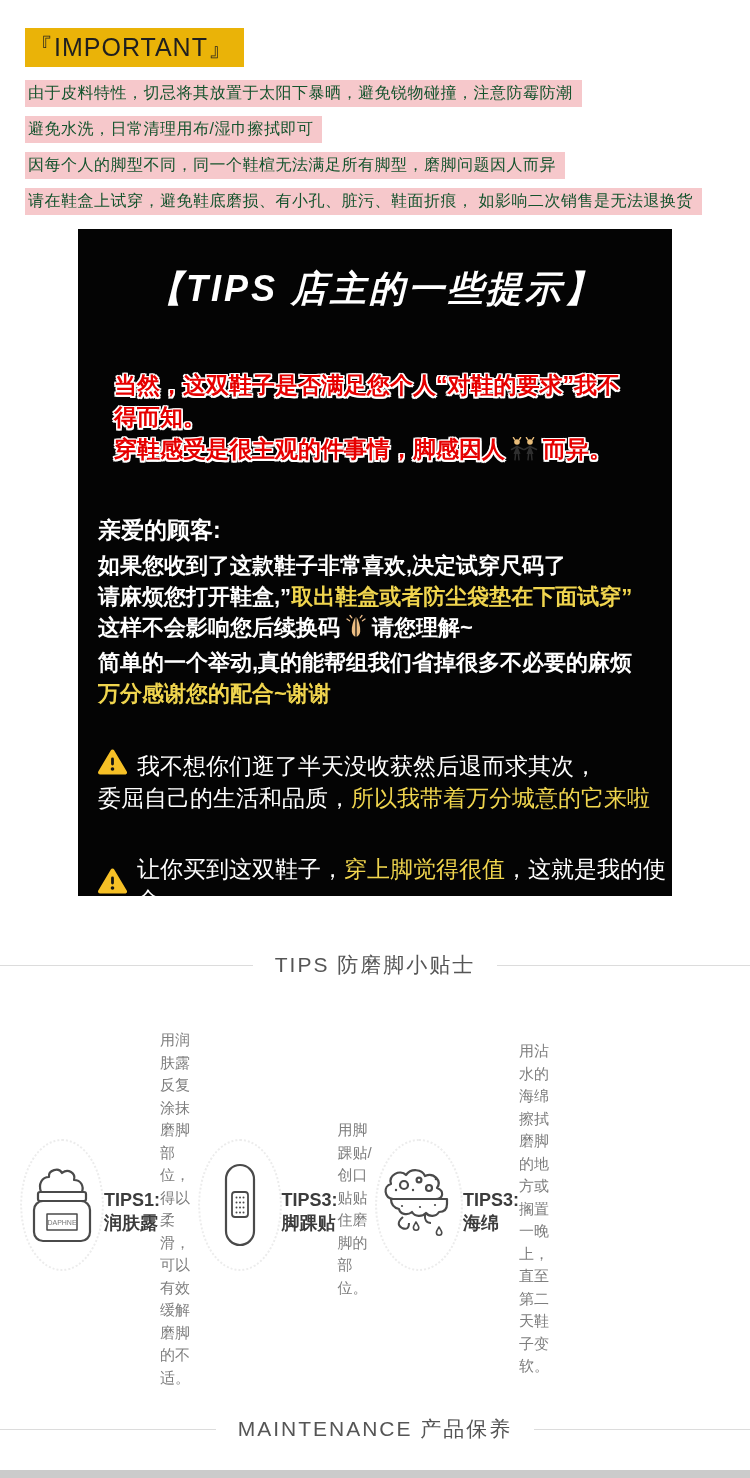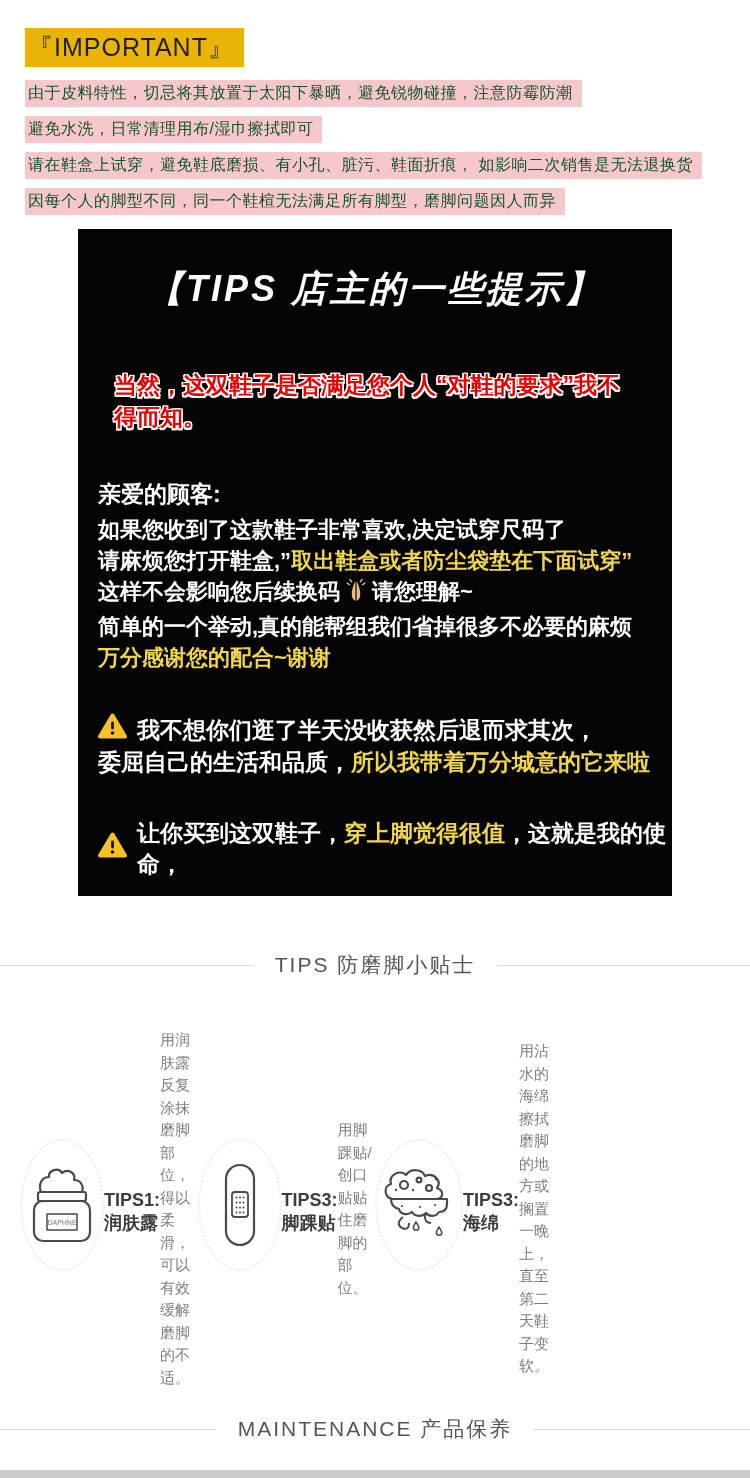--- a/index.html
+++ b/index.html
@@ -34,21 +34,21 @@
   .red-block {
     margin:55px 30px 0 36px; font-size:23px; font-weight:bold; line-height:32px;
     color:#e60000;
     text-shadow:-1.5px -1.5px 0 #fff, 1.5px -1.5px 0 #fff, -1.5px 1.5px 0 #fff,
                  1.5px 1.5px 0 #fff, 0 -1.5px 0 #fff, 0 1.5px 0 #fff,
                 -1.5px 0 0 #fff, 1.5px 0 0 #fff;
   }
   .greeting { margin:46px 0 0 20px; font-size:23px; font-weight:bold; }
   .body-lines { margin:4px 0 0 20px; font-size:22px; font-weight:bold; line-height:31px; }
   .yellow { color:#f0d54e; }
-  .warn-block { margin:40px 0 0 20px; font-size:23px; font-weight:bold; line-height:31px; }
+  .warn-block { margin:40px 0 0 20px; font-size:23px; font-weight:normal; line-height:31px; }
   .warn-row { display:flex; align-items:center; gap:10px; }
   .emoji { display:inline-block; vertical-align:-4px; margin:0 4px; }
 
   
   .sec-header { display:flex; align-items:center; color:#555; }
   .sec-header .hline { flex:1; height:1px; background:#dcdcdc; }
   .sec-header .htxt { margin:0 22px; font-size:21px; letter-spacing:2px; color:#555; white-space:nowrap; }
   .tips-header { margin-top:55px; }
   .maint-header { margin-top:26px; }
 
@@ -72,29 +72,47 @@
 
   .footer-bar { position:absolute; bottom:0; left:0; width:100%; height:8px; background:#cbcbcb; }
 </style>
 </head>
 <body>
 
 <div class="top-section">
   <div class="imp-heading">『IMPORTANT』</div>
   <div class="imp-line-wrap"><span class="imp-line">由于皮料特性，切忌将其放置于太阳下暴晒，避免锐物碰撞，注意防霉防潮</span></div>
   <div class="imp-line-wrap"><span class="imp-line">避免水洗，日常清理用布/湿巾擦拭即可</span></div>
+  <div class="imp-line-wrap"><span class="imp-line">因每个人的脚型不同，同一个鞋楦无法满足所有脚型，磨脚问题因人而异</span></div>
   <div class="imp-line-wrap"><span class="imp-line">请在鞋盒上试穿，避免鞋底磨损、有小孔、脏污、鞋面折痕， 如影响二次销售是无法退换货</span></div>
-  <div class="imp-line-wrap"><span class="imp-line">因每个人的脚型不同，同一个鞋楦无法满足所有脚型，磨脚问题因人而异</span></div>
 </div>
 
 <div class="notice">
   <div class="notice-title">【TIPS 店主的一些提示】</div>
 
   <div class="red-block">
     <div>当然，这双鞋子是否满足您个人“对鞋的要求”我不得而知。</div>
+    <div>
+      <span>穿鞋感受是很主观的件事情，脚感因人</span><span class="emoji"><svg width="30" height="24" viewBox="0 0 30 24">
+        <g stroke="#e9bd7a" stroke-width="1.4" stroke-linecap="round">
+          <path d="M5.7,2.6 L4.4,0.6 M10.3,2.6 L11.6,0.6"></path>
+          <path d="M18.7,2.6 L17.4,0.6 M23.3,2.6 L24.6,0.6"></path>
+        </g>
+        <circle cx="8" cy="5" r="2.8" fill="#e9bd7a"></circle>
+        <circle cx="21" cy="5" r="2.8" fill="#e9bd7a"></circle>
+        <path d="M8,8 L4.5,17 h7 Z" fill="#2f2f2f"></path>
+        <path d="M21,8 L17.5,17 h7 Z" fill="#2f2f2f"></path>
+        <g stroke="#2f2f2f" stroke-width="1.5" stroke-linecap="round">
+          <path d="M8,9.5 L2.5,12.5 M8,9.5 L14.5,12.5"></path>
+          <path d="M21,9.5 L15.5,12.5 M21,9.5 L27.5,12.5"></path>
+          <path d="M6.6,17 L6,22.8 M9.4,17 L10,22.8"></path>
+          <path d="M19.6,17 L19,22.8 M22.4,17 L23,22.8"></path>
+        </g>
+      </svg></span><span>而异。</span>
+    </div>
   </div>
 
   <div class="greeting">亲爱的顾客:</div>
 
   <div class="body-lines">
     <div>如果您收到了这款鞋子非常喜欢,决定试穿尺码了</div>
     <div>
       <span>请麻烦您打开鞋盒,”</span><span class="yellow">取出鞋盒或者防尘袋垫在下面试穿”</span>
     </div>
     <div>

